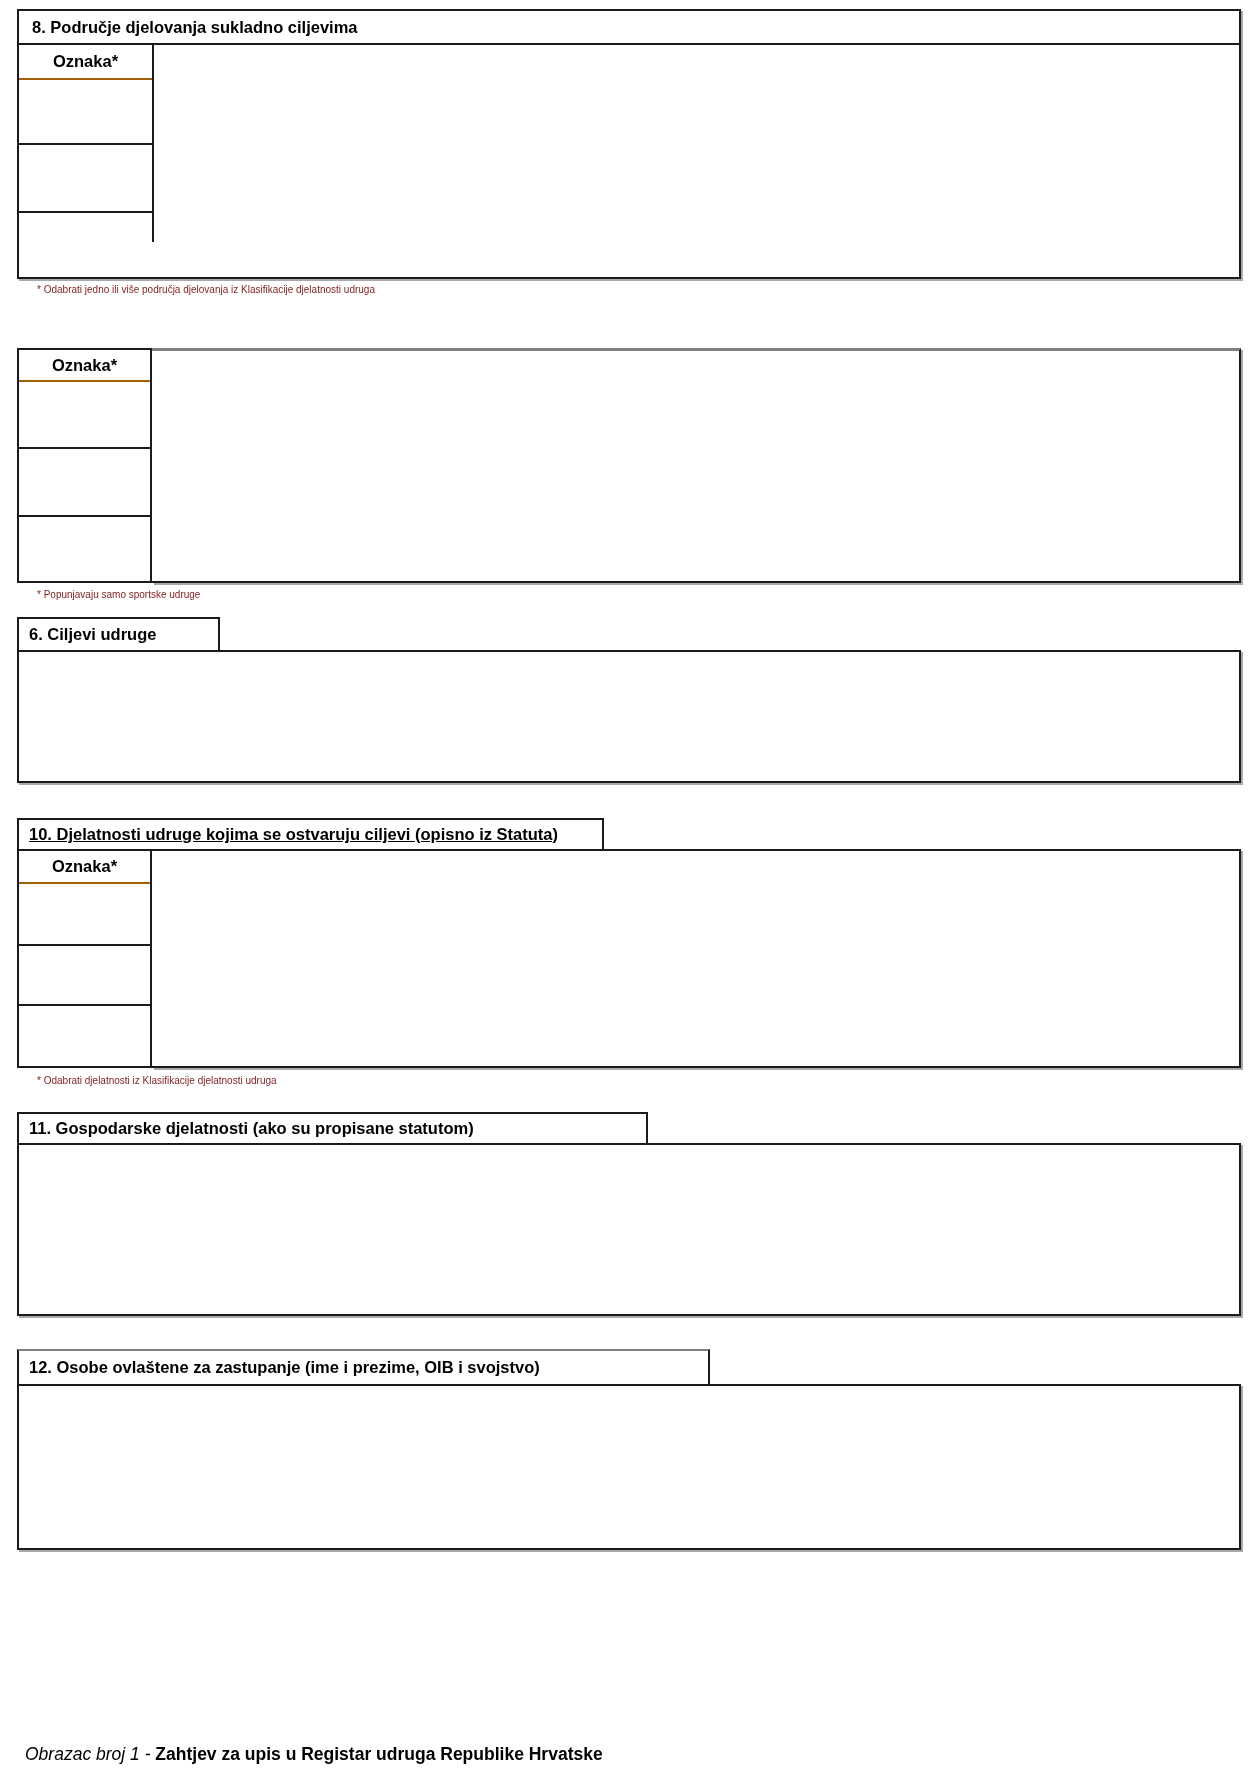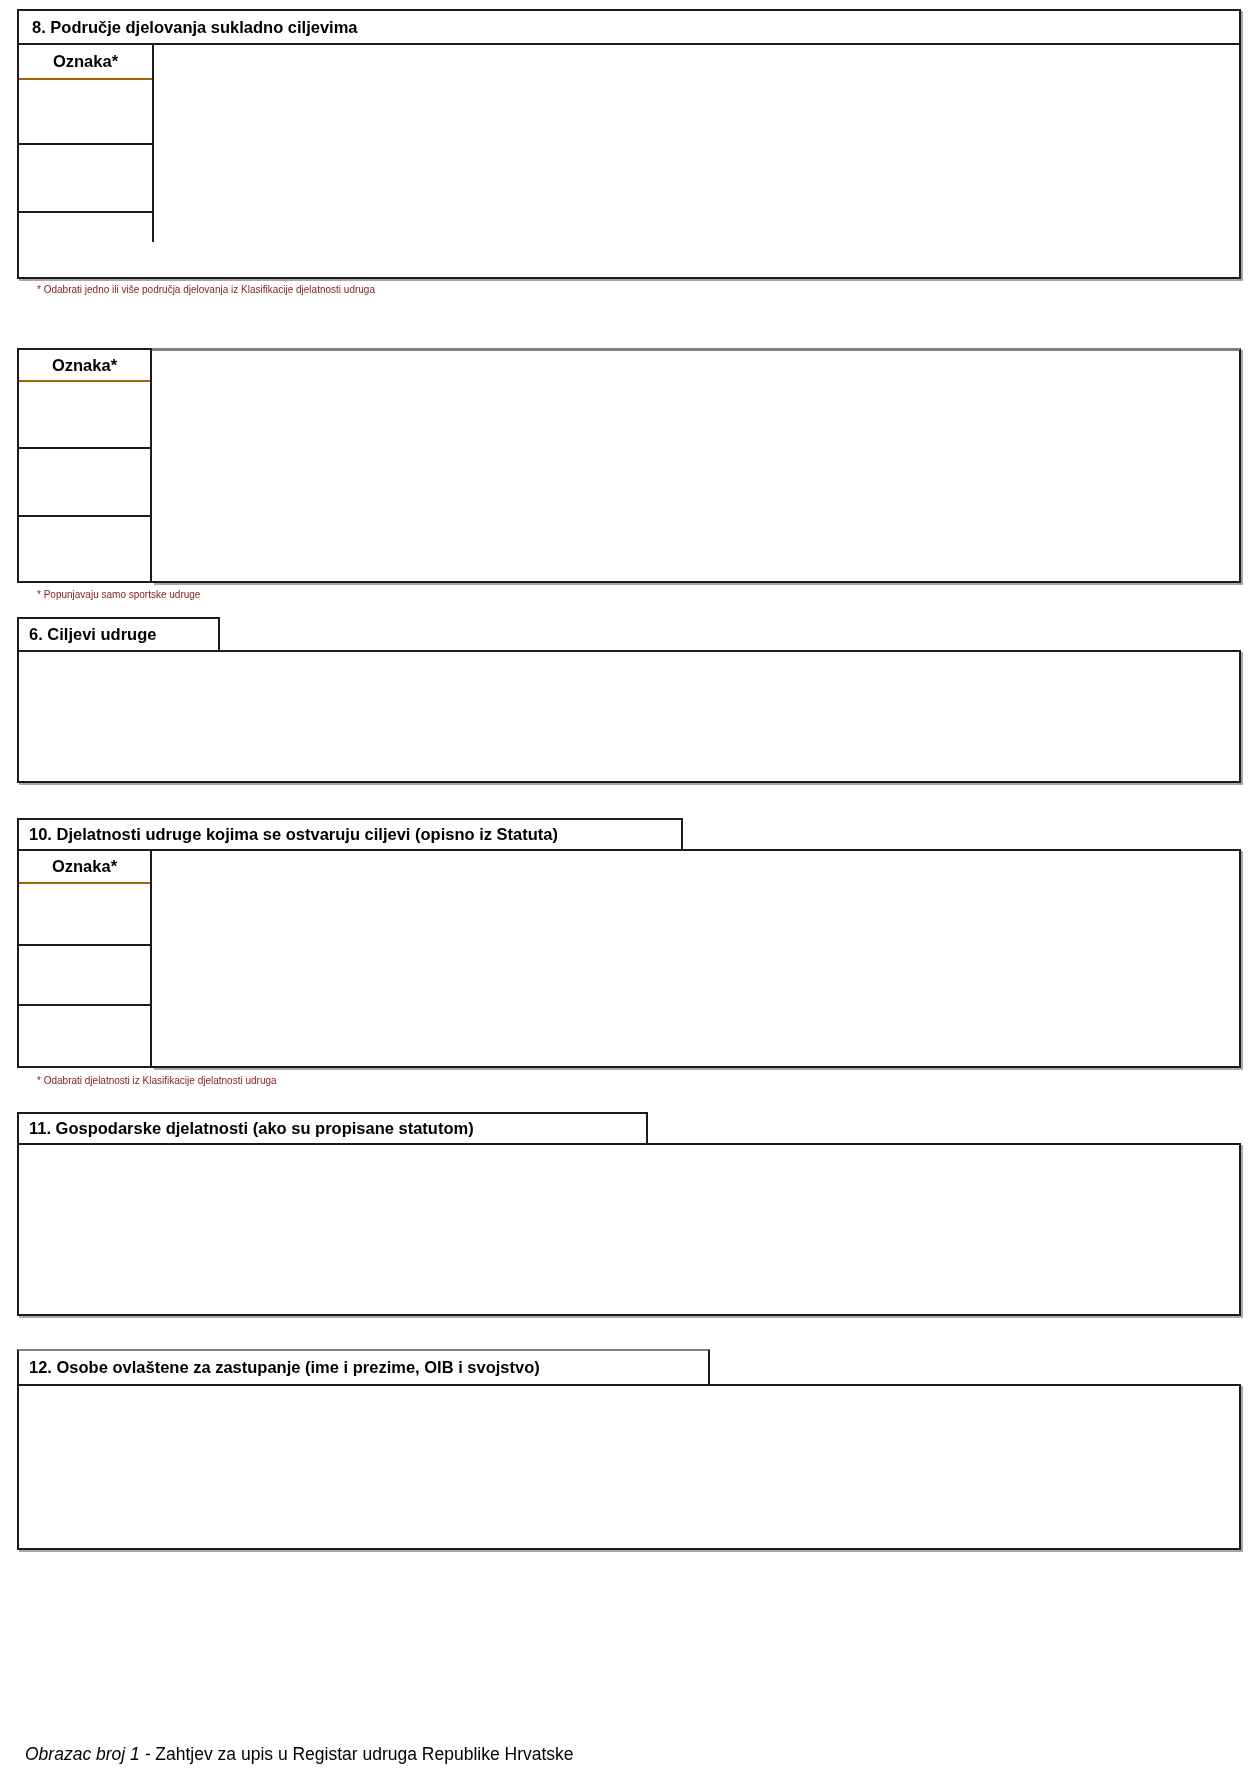--- a/index.html
+++ b/index.html
@@ -35,21 +35,21 @@
   }
   .hcell.left-pad { justify-content:flex-start; padding-left:12px; }
   .rcell { border-bottom:2px solid #1b1b1b; box-sizing:border-box; }
   .rcell:last-child { border-bottom:none; }
   .merged { flex:1; }
   
   .side-col { display:flex; flex-direction:column; }
   .footnote { font-size:10px; color:#7f1d1d; white-space:nowrap;margin-left:12px; }
   .footer { font-size:17.5px; white-space:nowrap; }
   .footer .it { font-style:italic; font-weight:normal; }
-  .footer .bd { font-weight:normal; }
+  .footer .bd { font-weight:bold; }
 </style>
 </head>
 <body>
 
 <div class="page">
 
   <div class="abs bx" style="left:17px; top:9px; width:1224px; height:270px;">
     <div class="t-title">8. Područje djelovanja sukladno ciljevima</div>
     <div class="t-cols" style="height:197px;">
       <div class="col-left">
@@ -87,21 +87,21 @@
        border:2px solid #1b1b1b; border-left:none;
        background:#ffffff; box-shadow:2px 2px 0 #a9a9a9;"></div>
   <div class="abs bx" style="left:17px; top:849px; width:135px; height:219px; box-shadow:none;">
     <div class="side-col" style="height:100%;">
       <div class="hcell" style="height:33px;">Oznaka*</div>
       <div class="rcell" style="height:62px;"></div>
       <div class="rcell" style="height:60px;"></div>
       <div class="rcell merged"></div>
     </div>
   </div>
-  <div class="abs bx title-box" style="left:17px; top:818px; width:666px; height:33px; box-shadow:none;">10. Djelatnosti udruge kojima se ostvaruju ciljevi (opisno iz Statuta)</div>
+  <div class="abs bx title-box" style="left:17px; top:818px; width:587px; height:33px; box-shadow:none;text-decoration:underline;">10. Djelatnosti udruge kojima se ostvaruju ciljevi (opisno iz Statuta)</div>
   <div class="abs footnote" style="left:25px; top:1075px;">* Odabrati djelatnosti iz Klasifikacije djelatnosti udruga</div>
 
   <div class="abs bx" style="left:17px; top:1143px; width:1224px; height:173px;"></div>
   <div class="abs bx title-box" style="left:17px; top:1112px; width:631px; height:33px; box-shadow:none;">11. Gospodarske djelatnosti (ako su propisane statutom)</div>
 
   <div class="abs bx" style="left:17px; top:1384px; width:1224px; height:166px;"></div>
   <div class="abs bx title-box" style="left:17px; top:1349px; width:693px; height:37px; box-shadow:none; border-top-color:#808080;">12. Osobe ovlaštene za zastupanje (ime i prezime, OIB i svojstvo)</div>
 
   <div class="abs footer" style="left:25px; top:1744px;">
     <span class="it">Obrazac broj 1 - </span><span class="bd">Zahtjev za upis u Registar udruga Republike Hrvatske</span>

